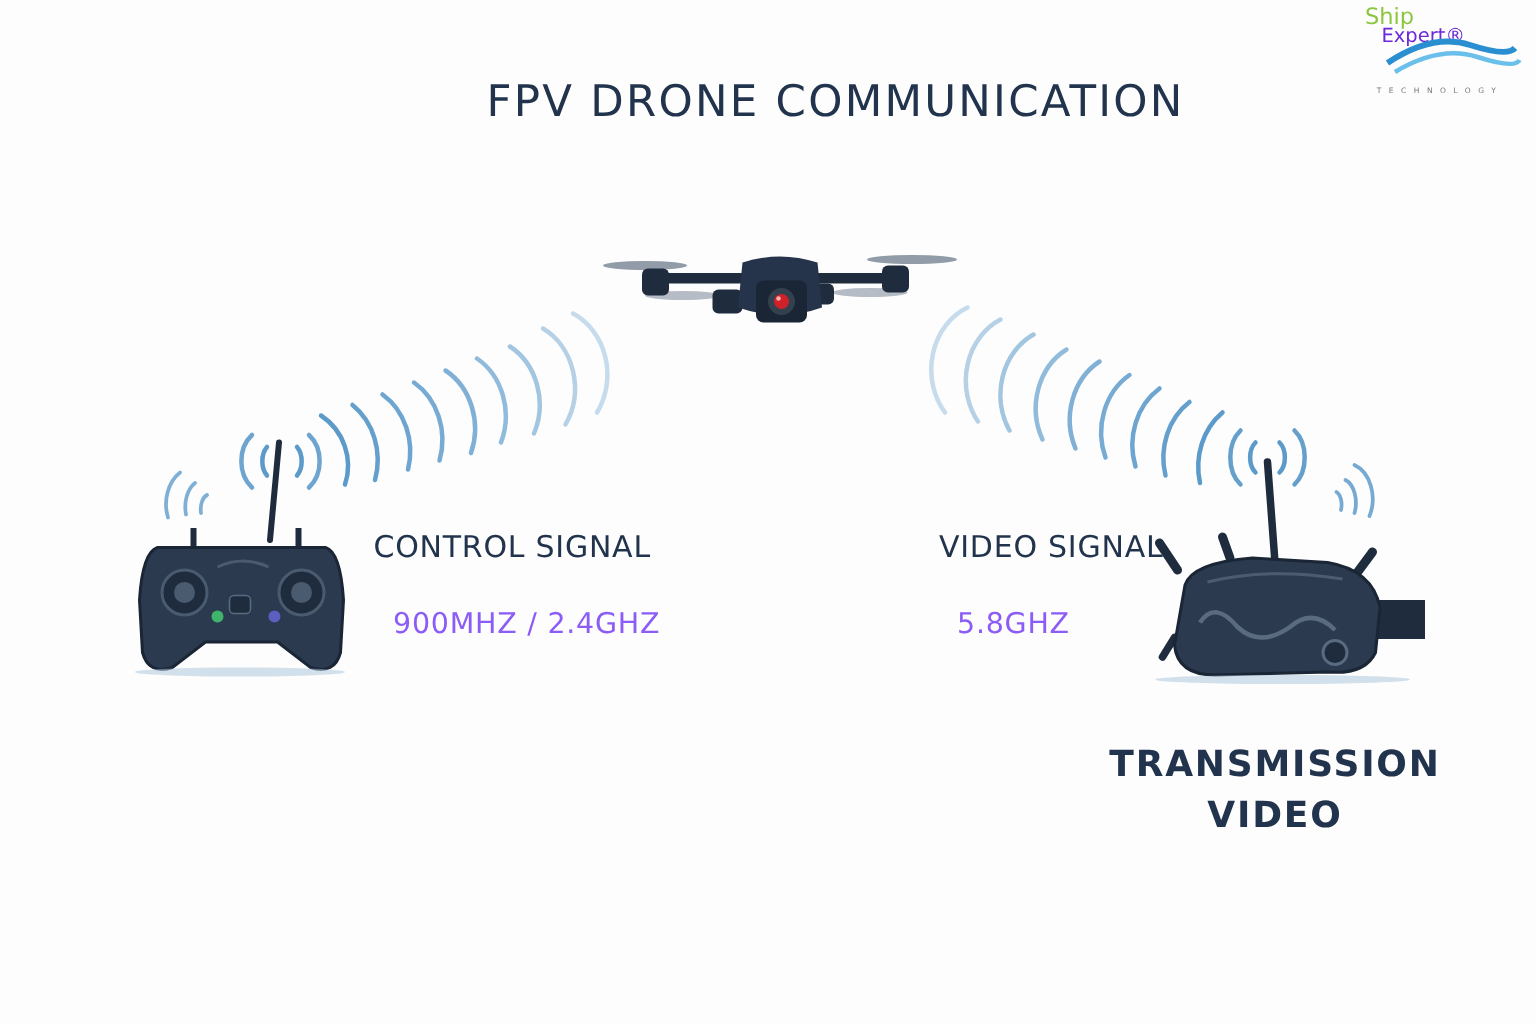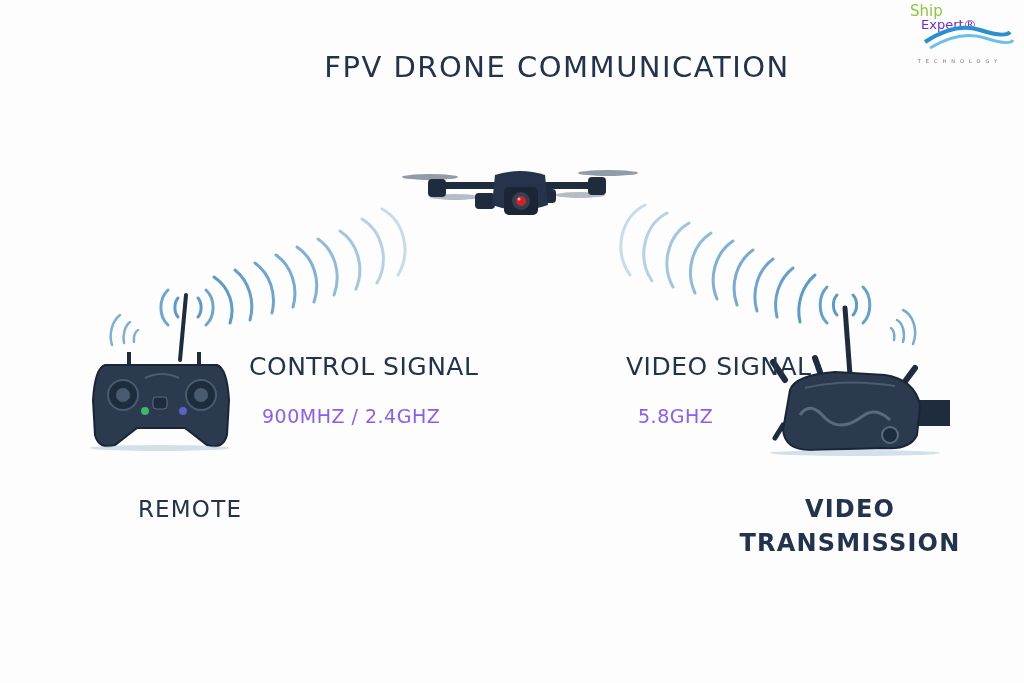--- a/index.html
+++ b/index.html
@@ -7,21 +7,21 @@
     width:1024px; height:683px; overflow:hidden;
     background:#fdfdfd;
     font-family:"DejaVu Sans","Liberation Sans",sans-serif;
     position:relative;
   }
   .abs { position:absolute; }
   .title {
     left:0; width:1024px; top:50px; text-align:center;
     font-size:29px; letter-spacing:1.5px; color:#22344d; font-weight:500;padding-left:45px;
   }
-  .signal-label { font-size:25px; color:#22344d; letter-spacing:0.5px; }
+  .signal-label { font-size:20px; color:#22344d; letter-spacing:0.5px; }
   .freq { font-size:19px; color:#8b5cf6; letter-spacing:0.5px; }
   .device-label { font-size:23px; color:#22344d; letter-spacing:1.2px; text-align:center; line-height:34px; }
   .device-label.bold { font-weight:bold; font-size:24px; }
   .logo { left:905px; top:0; width:110px; height:60px; }
   .logo .ship { position:absolute; left:5px; top:2px; font-size:15px; color:#8cc63f; }
   .logo .expert { position:absolute; left:16px; top:17px; font-size:13px; color:#6d28d9; }
   .logo .tech { position:absolute; left:0; top:58px; width:110px; text-align:center; font-size:5px; letter-spacing:5px; color:#777; }
   svg { position:absolute; overflow:visible; }
 </style>
 </head>
@@ -138,18 +138,17 @@
   <ellipse cx="90" cy="153" rx="85" ry="3" fill="#a8c4dc" opacity="0.5"></ellipse>
 </svg>
 
 <div class="abs signal-label" style="left:249px;top:352px">CONTROL SIGNAL</div>
 <div class="abs freq" style="left:262px;top:405px">900MHZ / 2.4GHZ</div>
 
 <div class="abs signal-label" style="left:626px;top:352px">VIDEO SIGNAL</div>
 <div class="abs freq" style="left:638px;top:405px">5.8GHZ</div>
 
 <div class="abs device-label" style="left:90px;top:492px;width:200px">
-  <div>REMOTE</div>
 </div>
 <div class="abs device-label bold" style="left:730px;top:492px;width:240px">
+  <div>TRANSMISSION</div>
   <div>VIDEO</div>
-  <div>TRANSMISSION</div>
 </div>
 
 </body></html>

